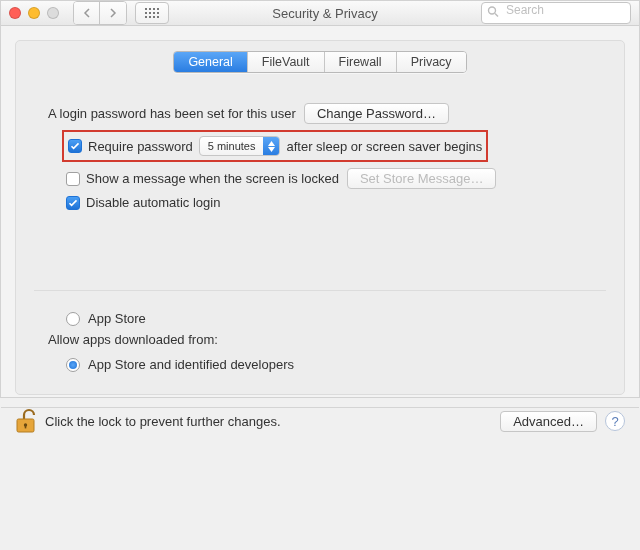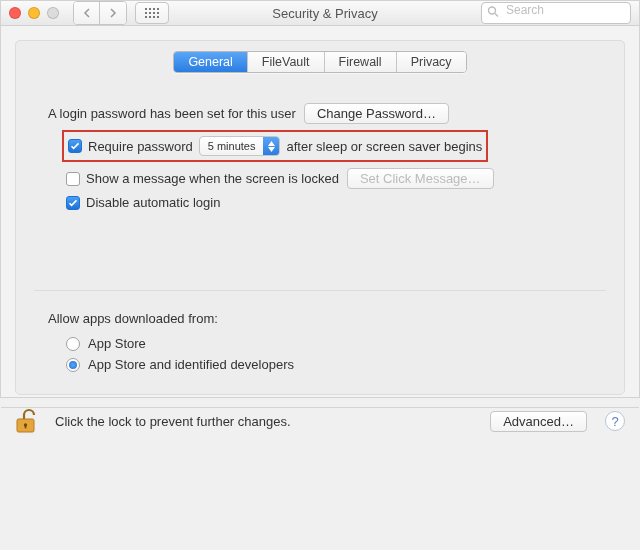--- a/index.html
+++ b/index.html
@@ -191,21 +191,21 @@
     border-radius: 50%;
     background: radial-gradient(#5aa6f7,#1e72d6);
   }
 
   .footer {
     height: 52px;
     border-top: 1px solid #d4d4d4;
     display: flex;
     align-items: center;
     padding: 0 14px;
-    gap: 18px;
+    gap: 8px;
   }
   .lock svg { display: block; }
   .footer .spacer { flex: 1; }
   .help {
     width: 20px; height: 20px;
     border: 1px solid #b7c5db;
     background: #fff;
     border-radius: 50%;
     color: #5a7db8;
     display: flex; align-items: center; justify-content: center;
@@ -308,44 +308,44 @@
         </div>
       </div>
 
       <div class="row indent">
         <span class="checkbox">
           <span class="cb">
             
           </span>
           <span>Show a message when the screen is locked</span>
         </span>
-        <button class="btn" disabled="">Set Click Message…</button>
+        <button class="btn" disabled="">Set Store Message…</button>
       </div>
 
       <div class="row indent">
         <span class="checkbox">
           <span class="cb checked">
             <svg width="10" height="10" viewBox="0 0 10 10">
                 <path d="M1.5 5.2l2.1 2.1L8.5 2.4" stroke="#fff" stroke-width="1.6" fill="none"></path>
               </svg>
           </span>
           <span>Disable automatic login</span>
         </span>
       </div>
 
       <hr class="divider">
 
-      <div class="row" style="margin-left:14px; margin-bottom:10px;">
-        <span>Allow apps downloaded from:</span>
-      </div>
       <div class="row indent">
         <span class="radio">
           <span class="rd"></span>
           <span>App Store</span>
         </span>
+      </div>
+      <div class="row" style="margin-left:14px; margin-bottom:10px;">
+        <span>Allow apps downloaded from:</span>
       </div>
       <div class="row indent">
         <span class="radio">
           <span class="rd checked"></span>
           <span>App Store and identified developers</span>
         </span>
       </div>
 
     </div>
   </div>

